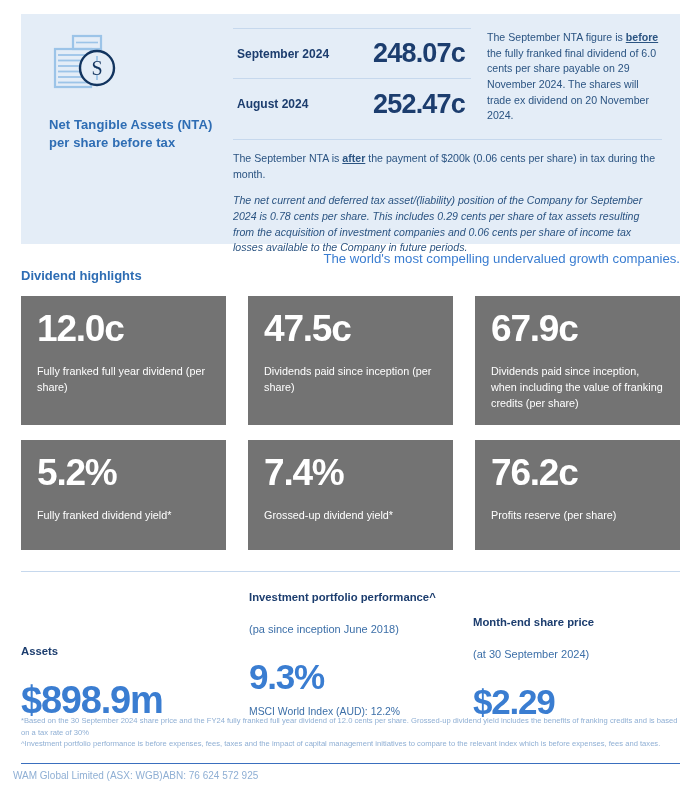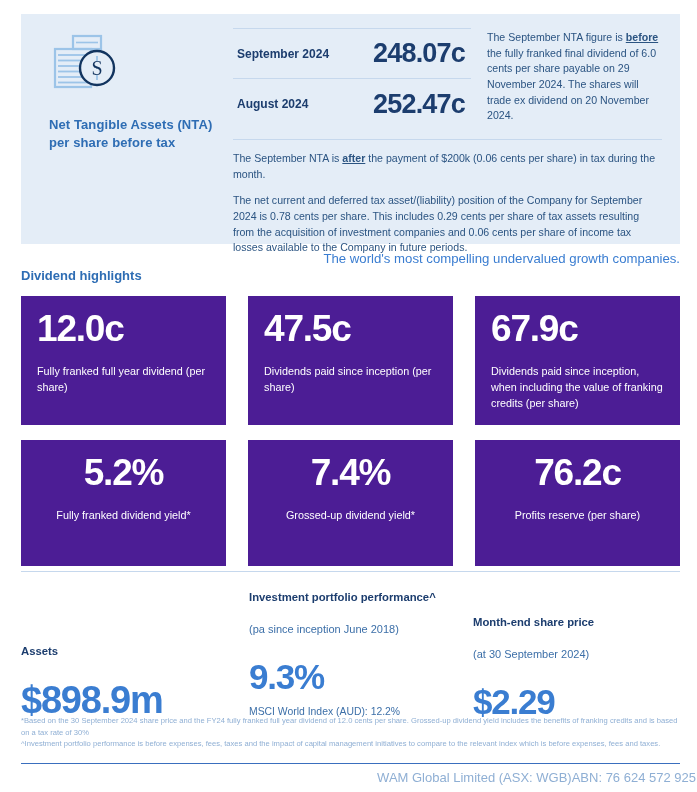--- a/index.html
+++ b/index.html
@@ -44,43 +44,43 @@
   .nta-note {
     flex: 1; padding: 2px 0 0 16px;
     color: #2B5482; font-size: 10.6px; line-height: 1.48;
   }
   .nta-note u { text-decoration: underline; font-weight: bold; }
   .nta-bottom { margin-top: 10px; padding-top: 11px; border-top: 1px solid #C6D8ED; }
   .nta-para {
     color: #2B5482; font-size: 10.6px; line-height: 1.5; margin-bottom: 10px;
     padding-right: 4px;
   }
-  .nta-para:last-child { margin-bottom: 12px; }
+  .nta-para:last-child { margin-bottom: 12px; font-style: italic; }
   .nta-para u { font-weight: bold; }
 
   
   .tagline {
     position: absolute; right: 17px; top: 251px;
     color: #3A7DD1; font-size: 13.2px;
   }
   .div-heading {
     position: absolute; left: 21px; top: 268px;
     color: #2E6DB4; font-weight: bold; font-size: 13px;
   }
 
   
   .cards { position: absolute; left: 21px; top: 296px; width: 659px; }
   .card-row { display: flex; gap: 22px; margin-bottom: 15px; }
   .card {
     width: 205px; flex: 0 0 205px;
-    background: #4c1d95; color: #ffffff;
+    background: #737373; color: #ffffff;
     padding: 14px 16px 16px 16px;
   }
   .card-row.r1 .card { height: 129px; }
-  .card-row.r2 .card { height: 126px; text-align: center; }
+  .card-row.r2 .card { height: 110px; }
   .card-value {
     font-size: 37px; font-weight: bold; line-height: 1;
     letter-spacing: -1.2px; margin-bottom: 16px;
   }
   .card-label { font-size: 10.8px; line-height: 1.5; }
 
   
   .stats-rule {
     position: absolute; left: 21px; top: 571px; width: 659px;
     border-top: 1px solid #C6D8ED;
@@ -101,23 +101,23 @@
   .footnotes {
     position: absolute; left: 21px; top: 715px; width: 659px;
     color: #8FAFD4; font-size: 7.6px; line-height: 1.52;
   }
   .footnotes p { margin: 0; }
   .foot-rule {
     position: absolute; left: 21px; top: 763px; width: 659px;
     border-top: 1.6px solid #3A6FBE;
   }
   .footer-bar {
-    position: absolute; left: 37px; top: 770px; width: 659px;
-    display: flex; justify-content: flex-end;
-    color: #8FAFD4; font-size: 13px;
+    position: absolute; left: 13px; top: 770px; width: 659px;
+    display: flex; justify-content: flex-start;
+    color: #8FAFD4; font-size: 10px;
   }
 </style>
 </head>
 <body>
 
 <div class="page">
 
   <div class="nta-panel">
     <div class="nta-left">
       <div class="nta-icon">

